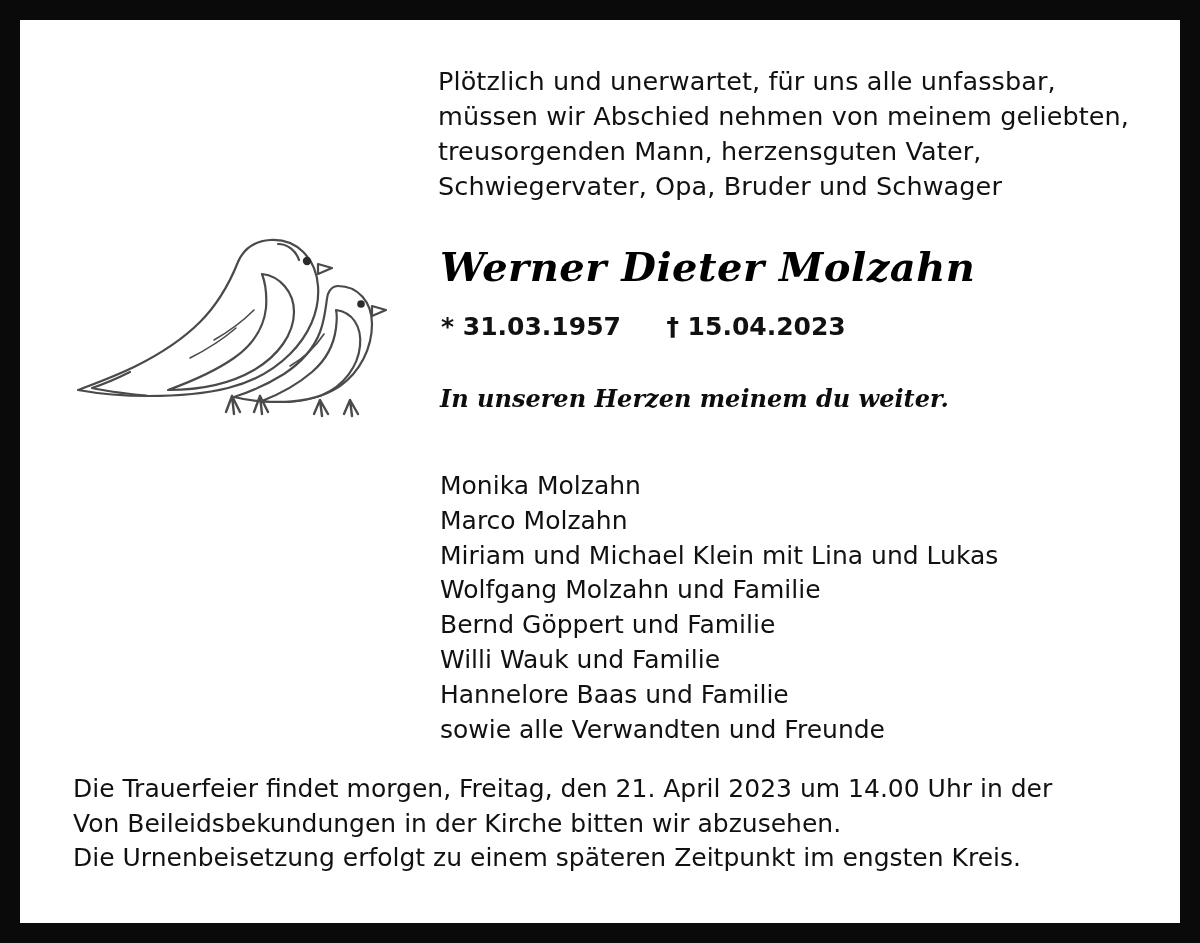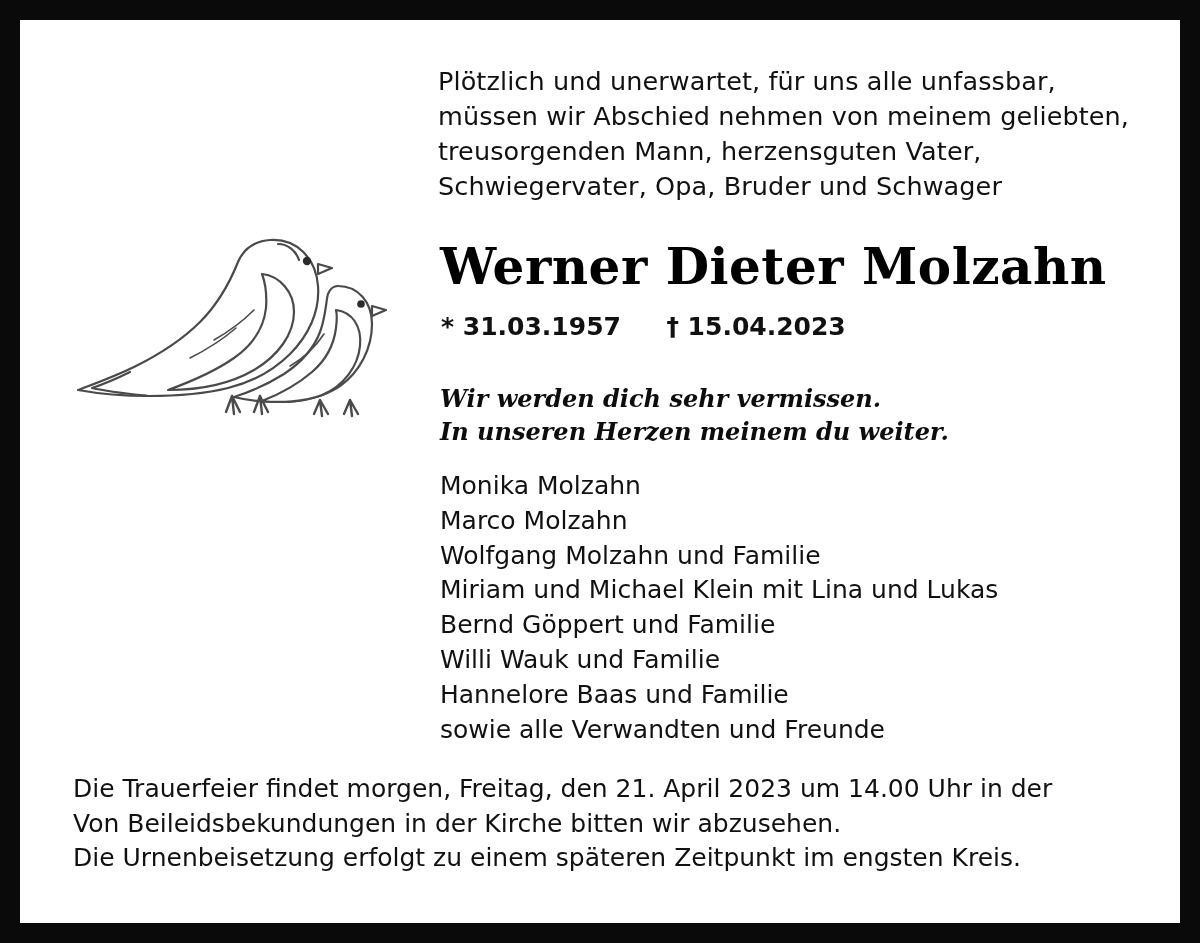--- a/index.html
+++ b/index.html
@@ -38,25 +38,26 @@
   }
   .intro div { white-space: nowrap; }
 
   
   .name {
     position: absolute;
     left: 420px;
     top: 218px;
     font-family: "DejaVu Serif", serif;
     font-weight: bold;
-    font-size: 50px;
+    font-size: 40px;
     line-height: 58px;
     color: #000000;
     letter-spacing: 0.5px;
     white-space: nowrap;
+    font-style: italic;
   }
 
   
   .dates {
     position: absolute;
     left: 421px;
     top: 291px;
     font-size: 25px;
     line-height: 32px;
     color: #111111;
@@ -177,29 +178,28 @@
 
     <div class="dates">
       <span>*</span>
       <span>31.03.1957</span>
       <span class="sep"></span>
       <span>†</span>
       <span>15.04.2023</span>
     </div>
 
     <div class="verse">
-      <div>Wir werden dich sehr vermissen.</div>
       <div>In unseren Herzen meinem du weiter.</div>
     </div>
 
     <div class="mourners">
       <div>Monika Molzahn</div>
       <div>Marco Molzahn</div>
+      <div>Miriam und Michael Klein mit Lina und Lukas</div>
       <div>Wolfgang Molzahn und Familie</div>
-      <div>Miriam und Michael Klein mit Lina und Lukas</div>
       <div>Bernd Göppert und Familie</div>
       <div>Willi Wauk und Familie</div>
       <div>Hannelore Baas und Familie</div>
       <div>sowie alle Verwandten und Freunde</div>
     </div>
 
     <div class="footer">
       <div>Die Trauerfeier findet morgen, Freitag, den 21. April 2023 um 14.00 Uhr in der</div>
       <div>Von Beileidsbekundungen in der Kirche bitten wir abzusehen.</div>
       <div>Die Urnenbeisetzung erfolgt zu einem späteren Zeitpunkt im engsten Kreis.</div>

